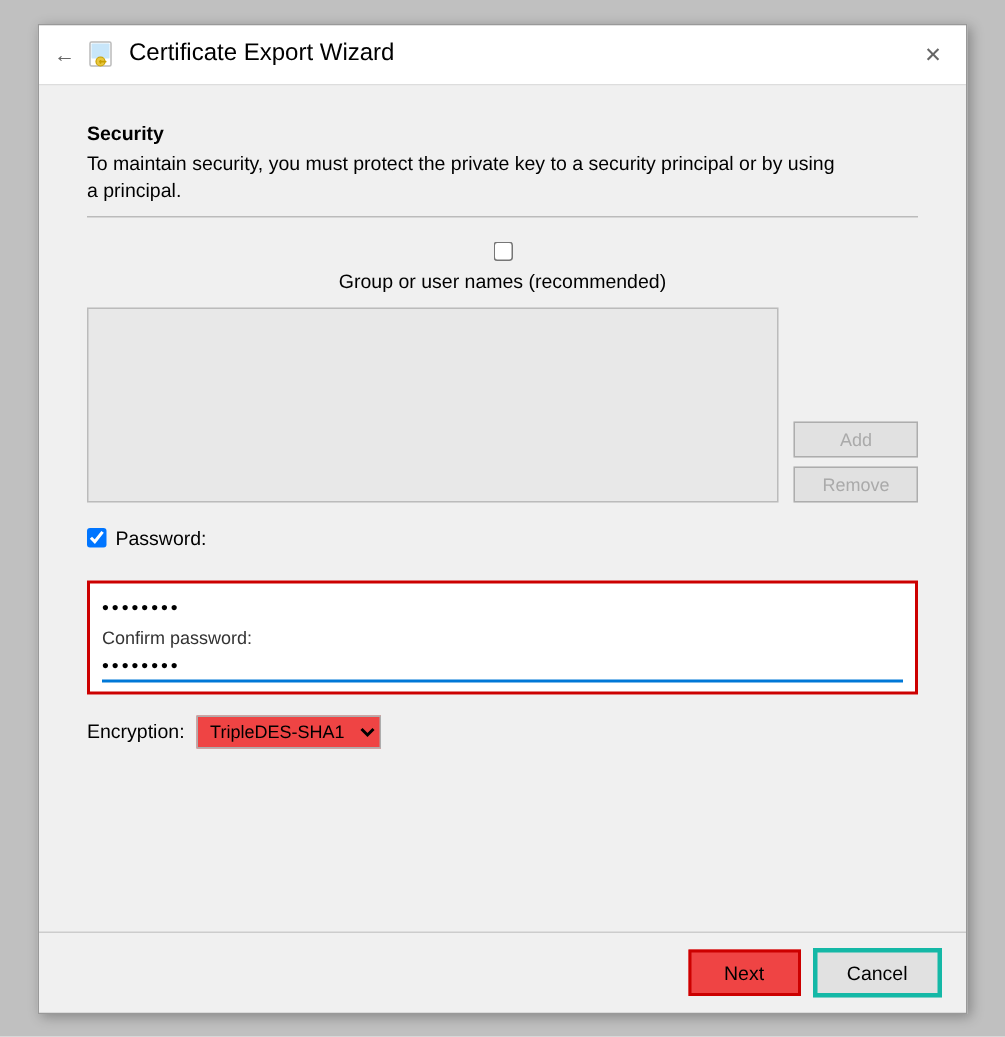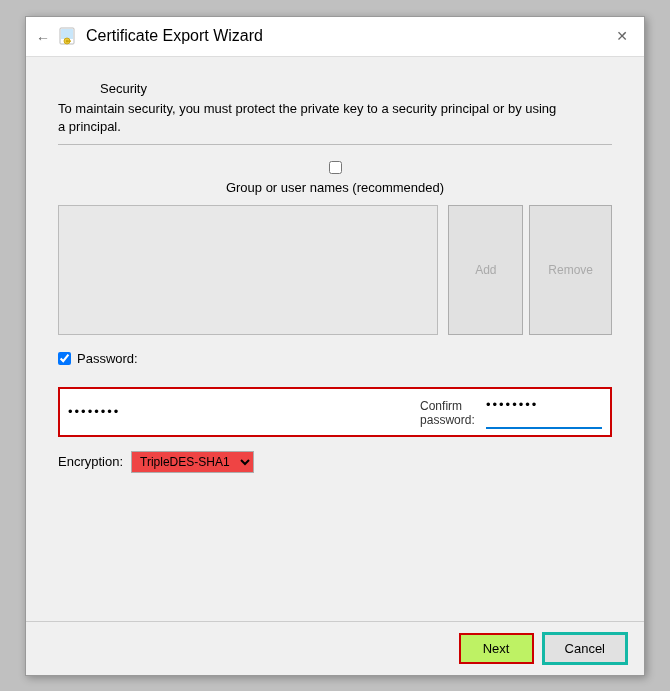--- a/index.html
+++ b/index.html
@@ -61,24 +61,23 @@
       align-items: center;
       justify-content: center;
     }
     .content {
       padding: 24px 32px 16px 32px;
       flex: 1;
       display: flex;
       flex-direction: column;
     }
     .section-title {
-      font-weight: normal;
+      font-weight: bold;
       font-size: 13px;
       margin-bottom: 4px;
-      margin-left: 42px;
     }
     .section-desc {
       font-size: 13px;
       color: #000;
       margin-bottom: 8px;
       line-height: 1.4;
     }
     .divider {
       border: none;
       border-top: 1px solid #bbb;
@@ -102,21 +101,21 @@
     }
     .group-listbox {
       flex: 1;
       background: #e8e8e8;
       border: 1px solid #bbb;
       height: 130px;
       min-width: 0;
     }
     .group-list-buttons {
       display: flex;
-      flex-direction: row;
+      flex-direction: column;
       gap: 6px;
       justify-content: flex-end;
       padding-top: 0;
     }
     .btn-small {
       background: #e1e1e1;
       border: 1px solid #adadad;
       padding: 4px 18px;
       font-size: 12px;
       cursor: pointer;
@@ -137,21 +136,21 @@
       margin-bottom: 21px;
     }
     .password-field-box {
       border: 2px solid #cc0000;
       padding: 6px 8px;
       background: #fff;
       margin-bottom: 0;
     }
     .password-field-inner {
       display: flex;
-      flex-direction: row;
+      flex-direction: column;
       gap: 0;
     }
     .password-input {
       border: none;
       outline: none;
       font-size: 13px;
       width: 100%;
       letter-spacing: 2px;
       padding: 2px 0;
       background: transparent;
@@ -202,21 +201,21 @@
     .btn-footer {
       background: #e1e1e1;
       border: 3px solid #14b8a6;
       padding: 6px 20px;
       font-size: 13px;
       cursor: pointer;
       min-width: 75px;
       color: #000;
     }
     .btn-next {
-      background: #bef264;
+      background: #ef4444;
       border: 2px solid #cc0000;
       padding: 6px 20px;
       font-size: 13px;
       cursor: pointer;
       min-width: 75px;
       color: #000;
       font-weight: normal;
     }
   </style>
 </head>

